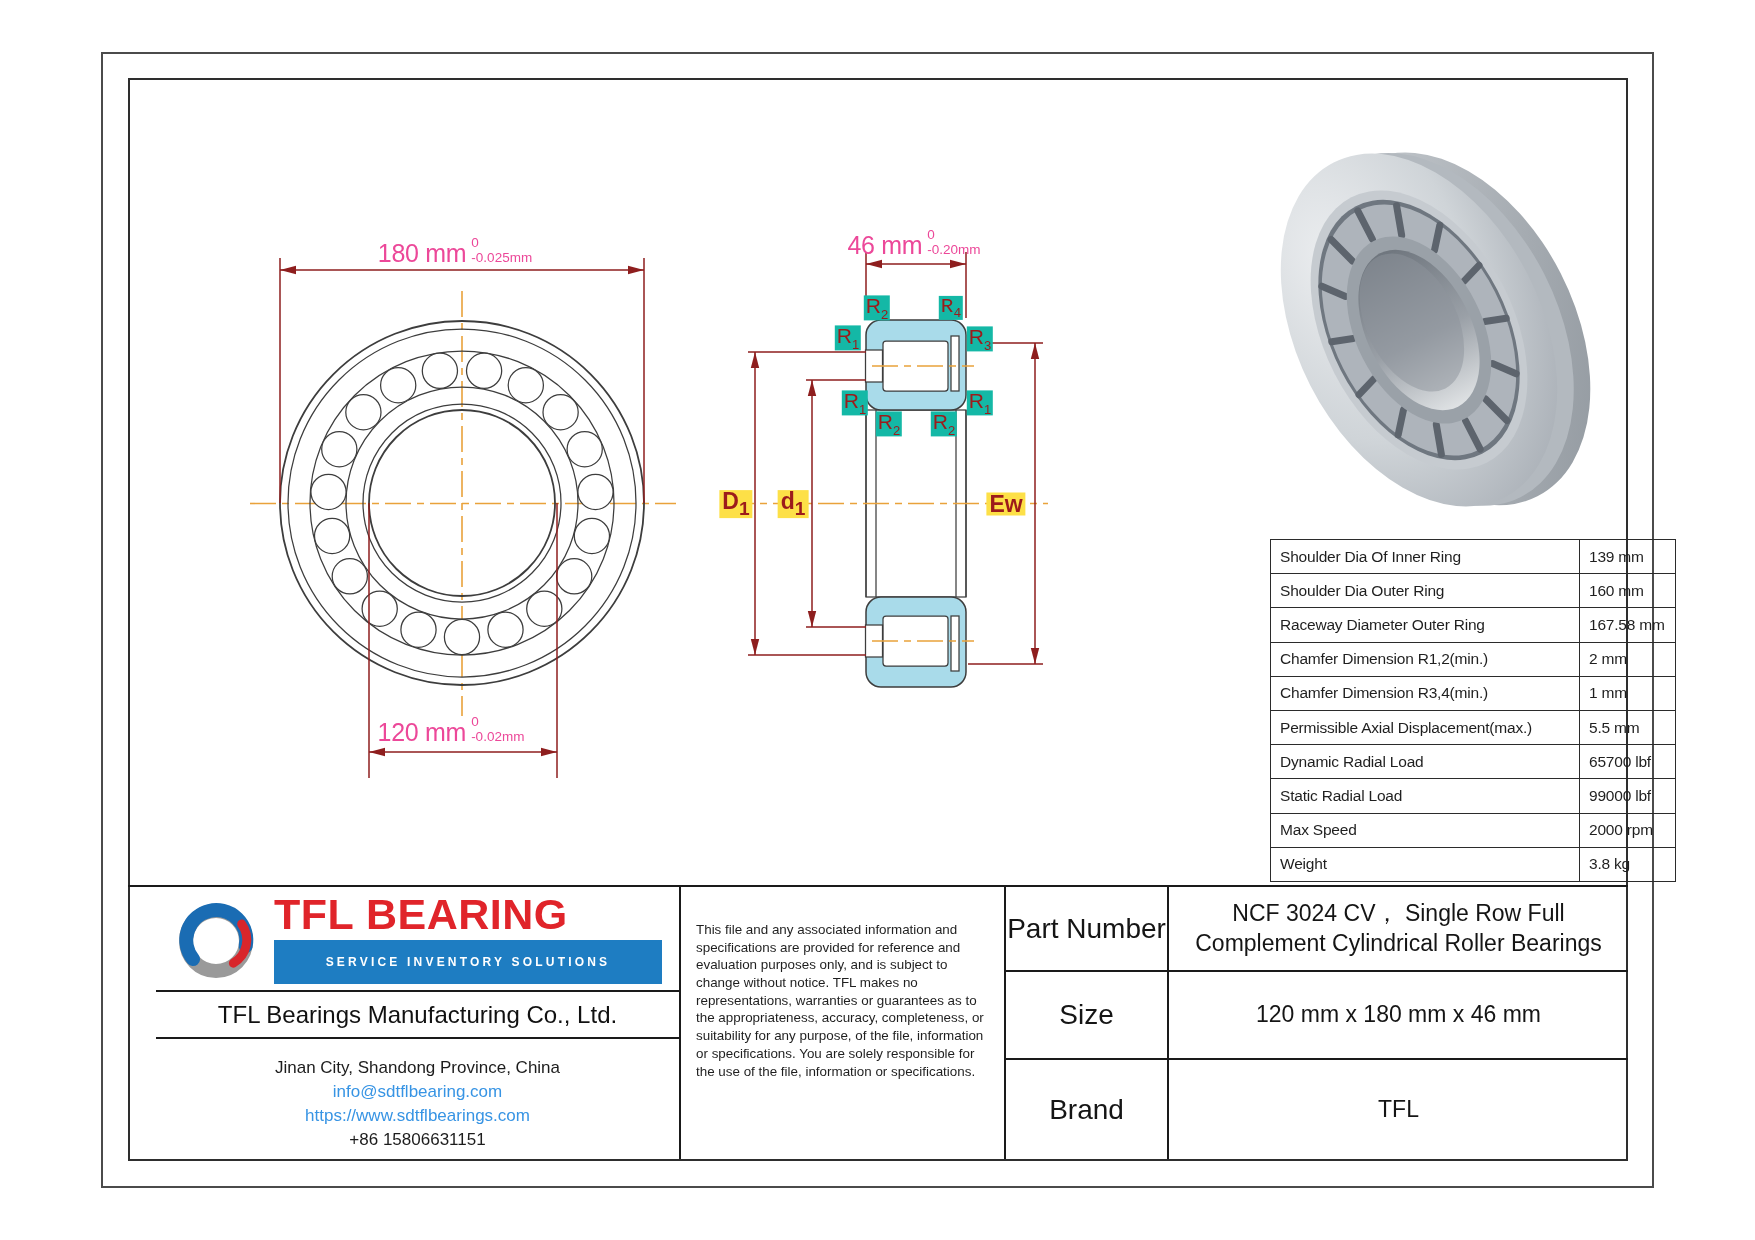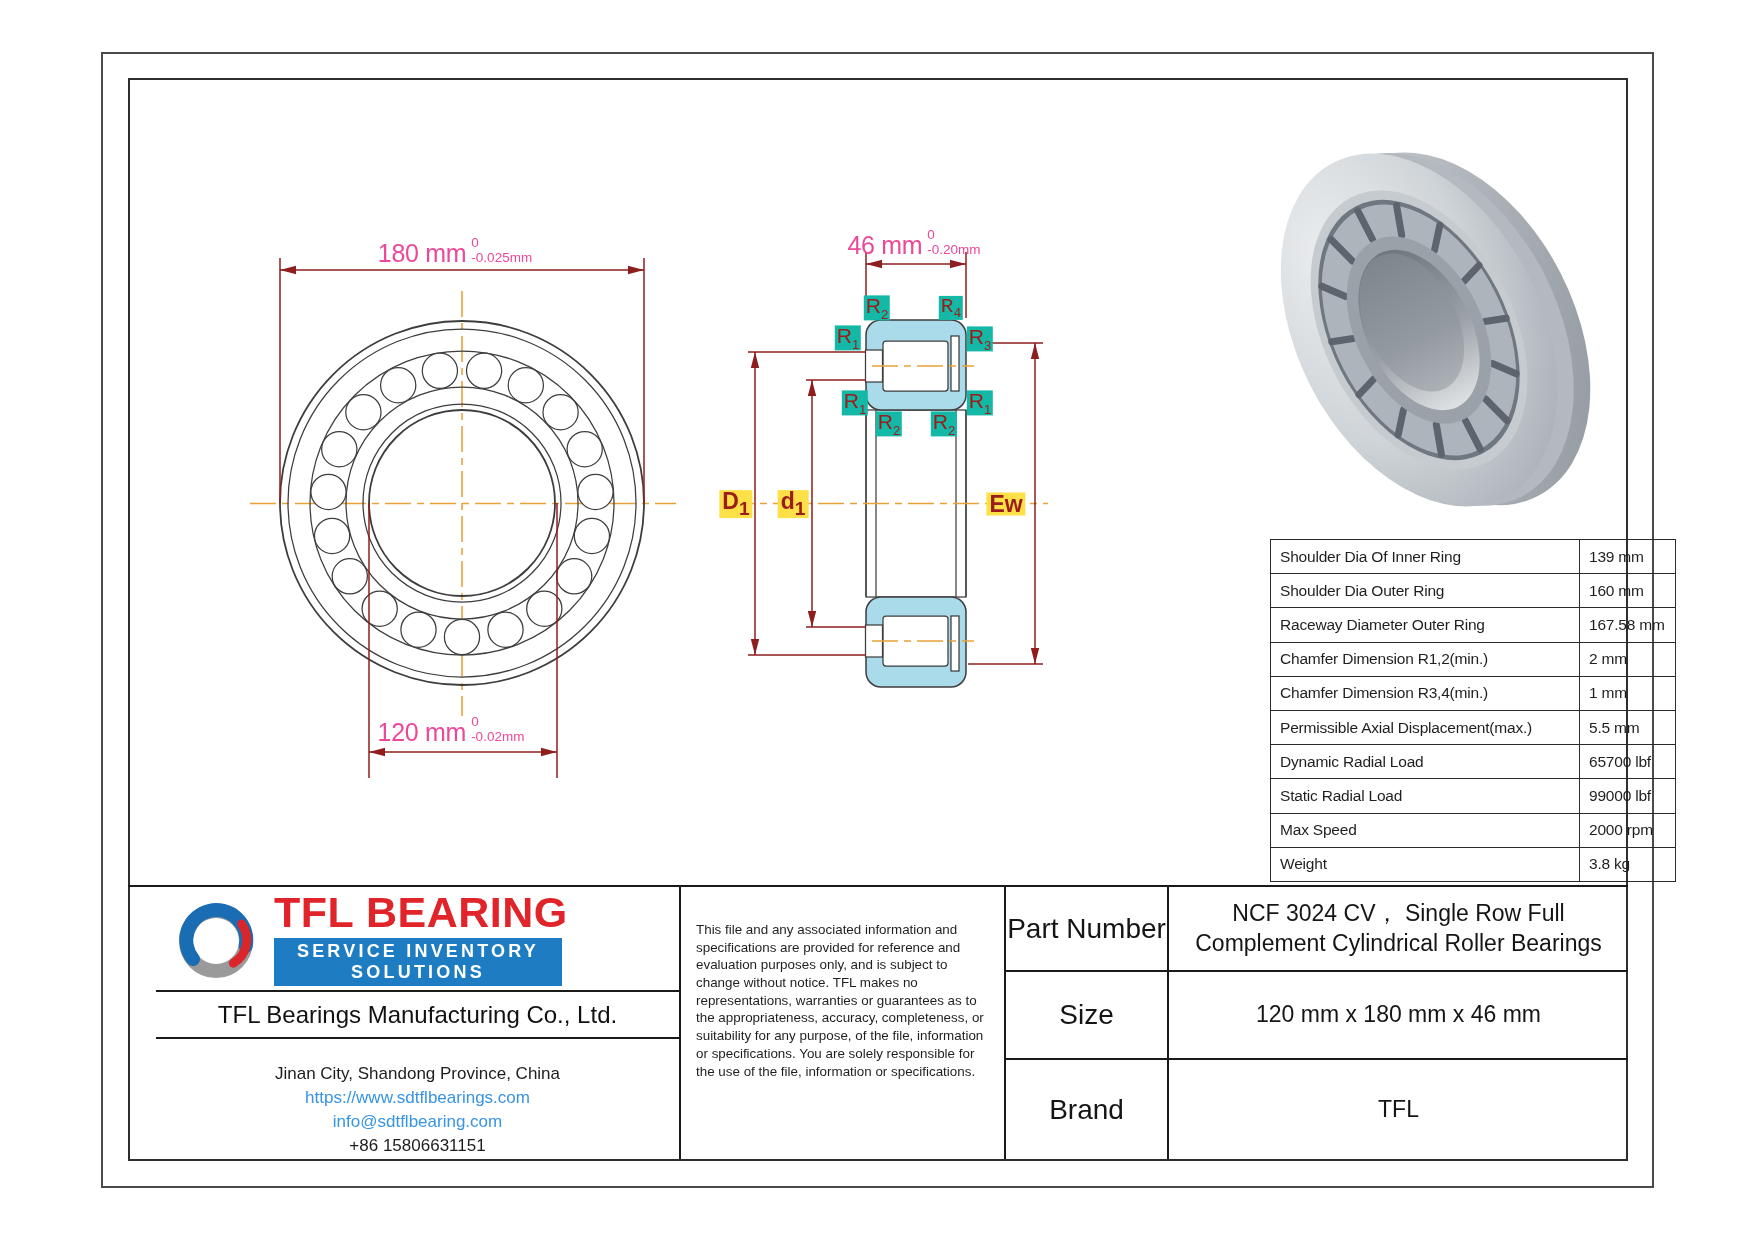--- a/index.html
+++ b/index.html
@@ -32,26 +32,26 @@
             letter-spacing:-0.2px;overflow:hidden;white-space:nowrap;}
   .specs td.c1{width:295px;}
   
   .tb{position:absolute;left:128px;top:885px;width:1500px;height:274px;box-sizing:border-box;
       border-top:2px solid #1a1a1a;display:flex;}
   .tb-left{width:525px;border-right:2px solid #1a1a1a;box-sizing:border-box;display:flex;flex-direction:column;margin-left:28px;}
   .logo-cell{height:105px;border-bottom:2px solid #1a1a1a;box-sizing:border-box;
              display:flex;align-items:center;padding-left:16px;gap:14px;}
   .logo-text{display:flex;flex-direction:column;}
   .logo-brand{font-size:43px;font-weight:800;color:#e0242a;letter-spacing:0.5px;line-height:1;}
-  .logo-banner{margin-top:4px;background:#1e7dc2;color:#ffffff;font-size:18px;font-weight:bold;
-               letter-spacing:3.2px;text-align:center;padding:3px 0;width:288px;}
+  .logo-banner{margin-top:4px;background:#1e7dc2;color:#ffffff;font-size:12px;font-weight:bold;
+               letter-spacing:3.2px;text-align:center;padding:15px 0;width:388px;}
   .company-cell{height:47px;border-bottom:2px solid #1a1a1a;box-sizing:border-box;
                 display:flex;align-items:center;justify-content:center;
                 font-size:24px;font-weight:500;color:#111;}
-  .address-cell{flex:1;text-align:center;padding-top:23px;font-size:17px;line-height:24px;color:#1c1c1c;}
+  .address-cell{flex:1;text-align:center;padding-top:17px;font-size:17px;line-height:24px;color:#1c1c1c;}
   .address-cell .link{color:#3794e4;}
   .tb-disc{width:325px;border-right:2px solid #1a1a1a;box-sizing:border-box;
            padding:34px 15px 0;font-size:13.4px;line-height:1.32;text-align:left;color:#1f1f1f;}
   .tb-fields{flex:1;display:grid;grid-template-columns:163px 1fr;grid-template-rows:85px 88px 1fr;}
   .f-label{border-right:2px solid #1a1a1a;display:flex;align-items:center;justify-content:center;
            font-size:28px;color:#151515;box-sizing:border-box;}
   .f-value{display:flex;align-items:center;justify-content:center;text-align:center;
            font-size:23px;color:#151515;box-sizing:border-box;padding:0 10px;line-height:1.3;}
   .rb{border-bottom:2px solid #1a1a1a;}
 </style>
@@ -290,22 +290,22 @@
           <path d="M 66 24 A 27 27 0 0 1 66 64" fill="none" stroke="#d8262b" stroke-width="9" stroke-linecap="round" transform="rotate(12 44 44)"></path>
         </svg>
         <div class="logo-text">
           <div class="logo-brand">TFL BEARING</div>
           <div class="logo-banner">SERVICE INVENTORY SOLUTIONS</div>
         </div>
       </div>
       <div class="company-cell">TFL Bearings Manufacturing Co., Ltd.</div>
       <div class="address-cell">
         <div>Jinan City, Shandong Province, China</div>
+        <div class="link">info@sdtflbearing.com</div>
         <div class="link">https://www.sdtflbearings.com</div>
-        <div class="link">info@sdtflbearing.com</div>
         <div>+86 15806631151</div>
       </div>
     </div>
     <div class="tb-disc">This file and any associated information and specifications are provided for reference and evaluation purposes only, and is subject to change without notice. TFL makes no representations, warranties or guarantees as to the appropriateness, accuracy, completeness, or suitability for any purpose, of the file, information or specifications.  You are solely responsible for the use of the file, information or specifications.</div>
     <div class="tb-fields">
       <div class="f-label rb">Part Number</div>
       <div class="f-value rb">NCF 3024 CV， Single Row Full Complement Cylindrical Roller Bearings</div>
       <div class="f-label rb">Size</div>
       <div class="f-value rb">120 mm x 180 mm x 46 mm</div>
       <div class="f-label">Brand</div>

